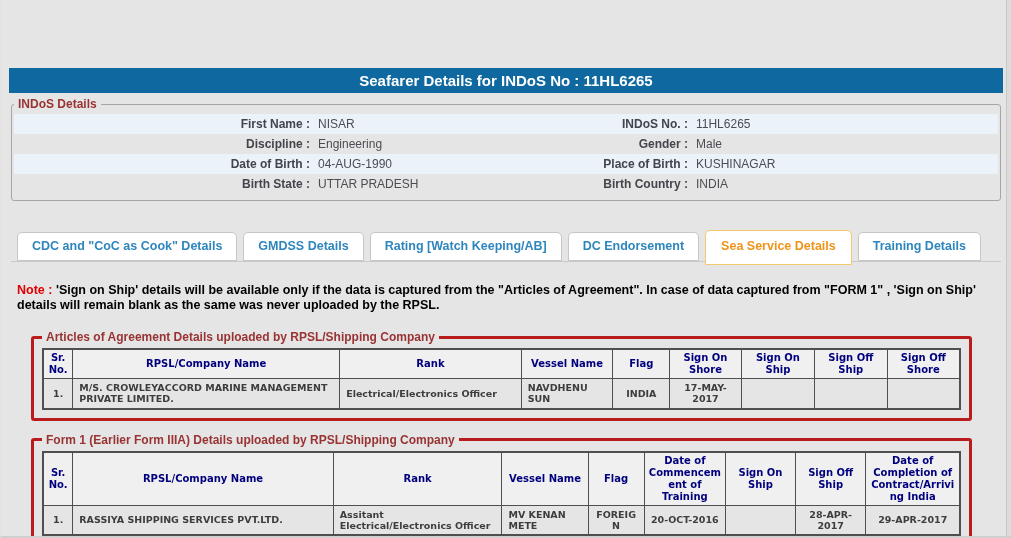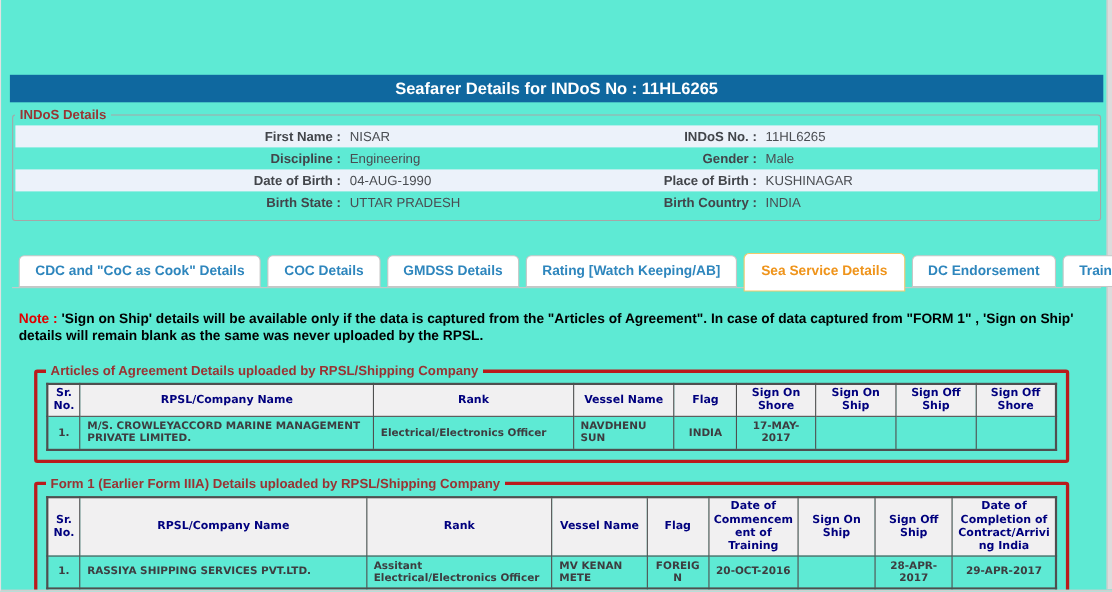--- a/index.html
+++ b/index.html
@@ -2,21 +2,21 @@
 <html><head>
 <meta charset="utf-8">
 <style>
   * { box-sizing: border-box; margin: 0; padding: 0; }
   html, body { background: #fff; }
   body { font-family: "Liberation Sans", sans-serif; }
   .page {
     position: relative;
     width: 1011px;
     height: 538px;
-    background: #5eead4;
+    background: #e5e5e5;
     border-left: 1px solid #e2e2e2;
     border-bottom: 2px solid #cfcfcf;
     overflow: hidden;
   }
   .scroll-strip {
     position: absolute; top: 0; right: 0;
     width: 5px; height: 100%;
     background: #dcdcdc;
     border-left: 1px solid #c8c8c8;
   }
@@ -162,25 +162,24 @@
           <span class="ilbl w2">Birth Country :</span>
           <span class="ival">INDIA</span>
         </div>
       </div>
   </fieldset>
 
   <div class="tabs-wrap">
     <div class="tabs-rule"></div>
     <div class="tabbar" id="tab-bar">
         <div class="tab">CDC and "CoC as Cook" Details</div>
-        <div class="tab">COC Details</div>
         <div class="tab">GMDSS Details</div>
         <div class="tab">Rating [Watch Keeping/AB]</div>
+        <div class="tab">DC Endorsement</div>
         <div class="tab active">Sea Service Details</div>
-        <div class="tab">DC Endorsement</div>
         <div class="tab">Training Details</div>
       </div>
   </div>
 
   <div class="note">
     <span class="note-label">Note :</span>
     <span>'Sign on Ship' details will be available only if the data is captured from the "Articles of Agreement". In case of data captured from "FORM 1" , 'Sign on Ship' details will remain blank as the same was never uploaded by the RPSL.</span>
   </div>
 
   <fieldset class="table-fieldset">

